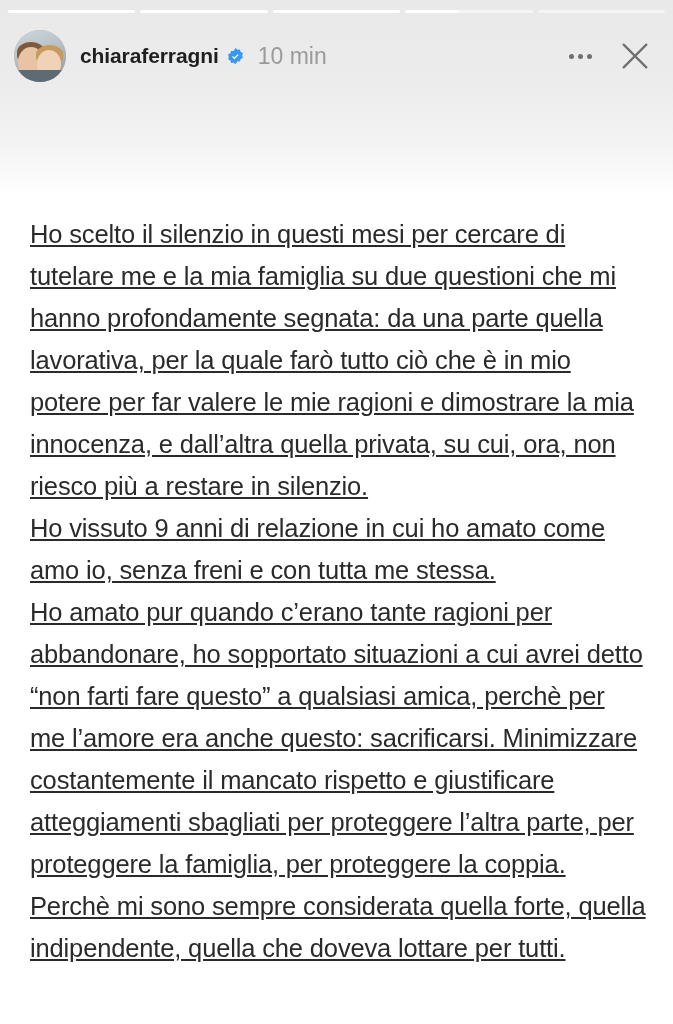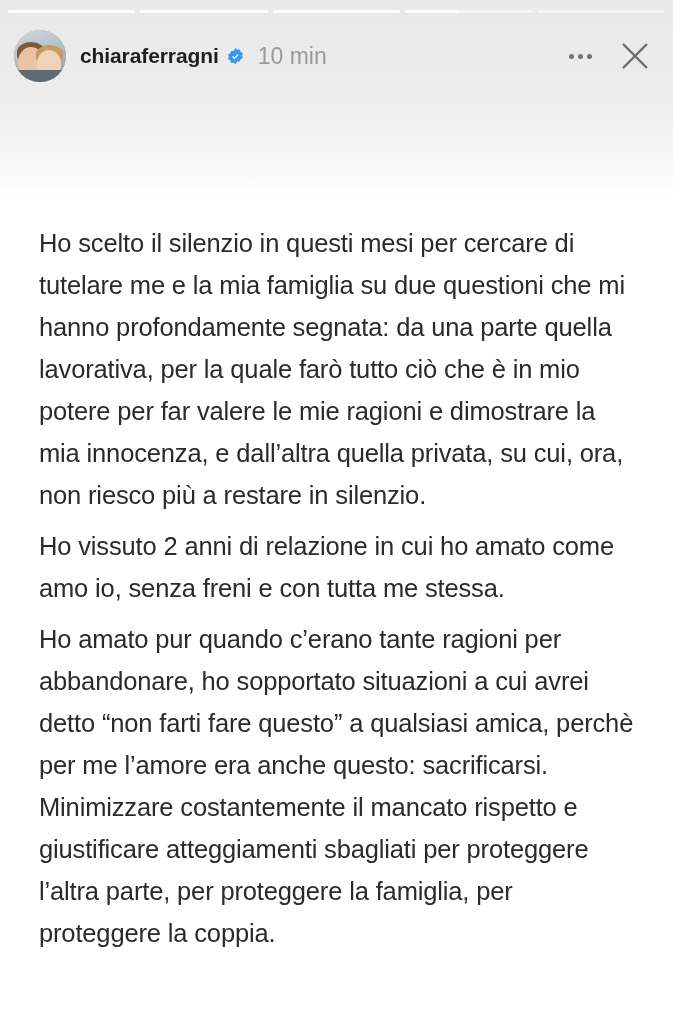--- a/index.html
+++ b/index.html
@@ -165,21 +165,21 @@
     top: 213px;
     left: 30px;
     width: 616px;
     font-size: 25.5px;
     line-height: 42px;
     color: #2a2a2a;
     font-weight: 400;
     letter-spacing: -0.15px;
     font-family: "Liberation Sans", sans-serif;
   }
-  .text-block p { margin: 9px; }
+  .text-block p { margin: 0; text-decoration: underline; }
 </style>
 </head>
 <body>
 
 <div class="story">
 
   <div class="header-area"></div>
 
   <div class="progress-row">
     <div class="progress-seg done"></div>
@@ -221,17 +221,18 @@
 
     <div class="close-btn">
       <svg width="34" height="34" viewBox="0 0 24 24" aria-hidden="true">
         <path d="M4 4 L20 20 M20 4 L4 20" stroke="#6f6f6f" stroke-width="1.6" stroke-linecap="round" fill="none"></path>
       </svg>
     </div>
   </div>
 
   <div class="text-block">
     <p>Ho scelto il silenzio in questi mesi per cercare di tutelare me e la mia famiglia su due questioni che mi hanno profondamente segnata: da una parte quella lavorativa, per la quale farò tutto ciò che è in mio potere per far valere le mie ragioni e dimostrare la mia innocenza, e dall’altra quella privata, su cui, ora, non riesco più a restare in silenzio.</p>
-    <p>Ho vissuto 2 anni di relazione in cui ho amato come amo io, senza freni e con tutta me stessa.</p>
+    <p>Ho vissuto 9 anni di relazione in cui ho amato come amo io, senza freni e con tutta me stessa.</p>
     <p>Ho amato pur quando c’erano tante ragioni per abbandonare, ho sopportato situazioni a cui avrei detto “non farti fare questo” a qualsiasi amica, perchè per me l’amore era anche questo: sacrificarsi. Minimizzare costantemente il mancato rispetto e giustificare atteggiamenti sbagliati per proteggere l’altra parte, per proteggere la famiglia, per proteggere la coppia.</p>
+    <p>Perchè mi sono sempre considerata quella forte, quella indipendente, quella che doveva lottare per tutti.</p>
   </div>
 
 </div>
 
 </body></html>

